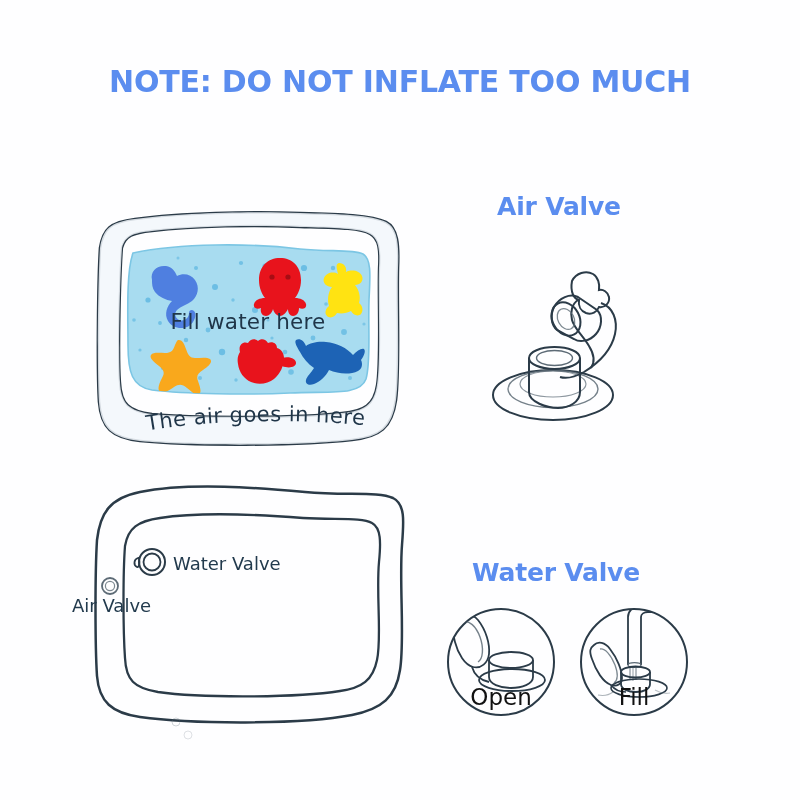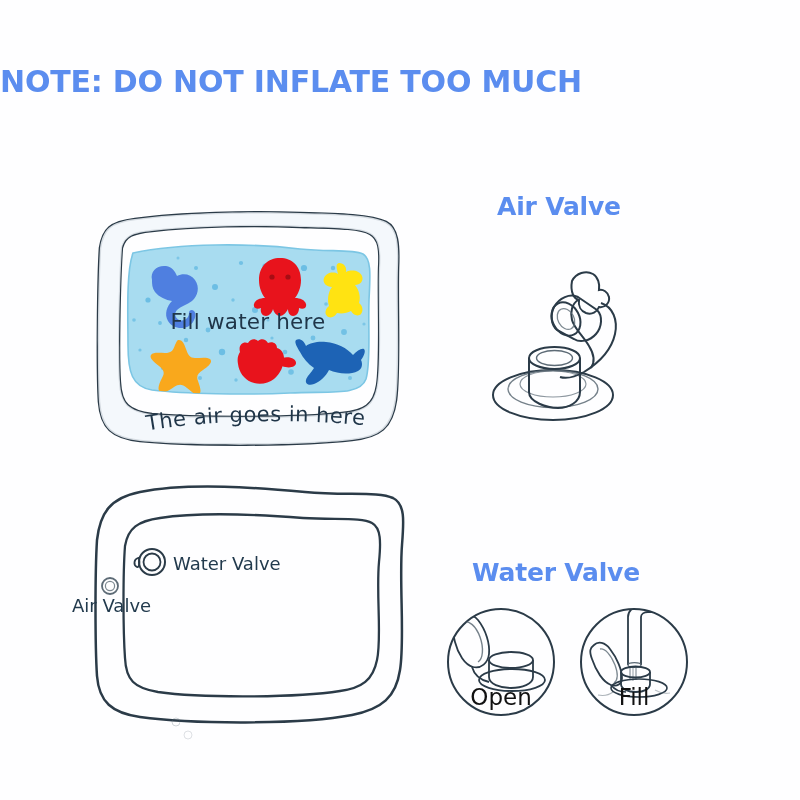--- a/index.html
+++ b/index.html
@@ -19,20 +19,21 @@
     inset: 0;
     width: 800px;
     height: 800px;
     background: #fefeff;
   }
   .note-title {
     position: absolute;
     left: 0;
     top: 64px;
     width: 800px;
+    text-align: center;
     font-family: "DejaVu Sans", sans-serif;
     font-weight: bold;
     font-size: 30px;
     letter-spacing: -0.2px;
     color: #5b8def;
     white-space: nowrap;
   }
   .section-heading {
     position: absolute;
     font-family: "DejaVu Sans", sans-serif;

